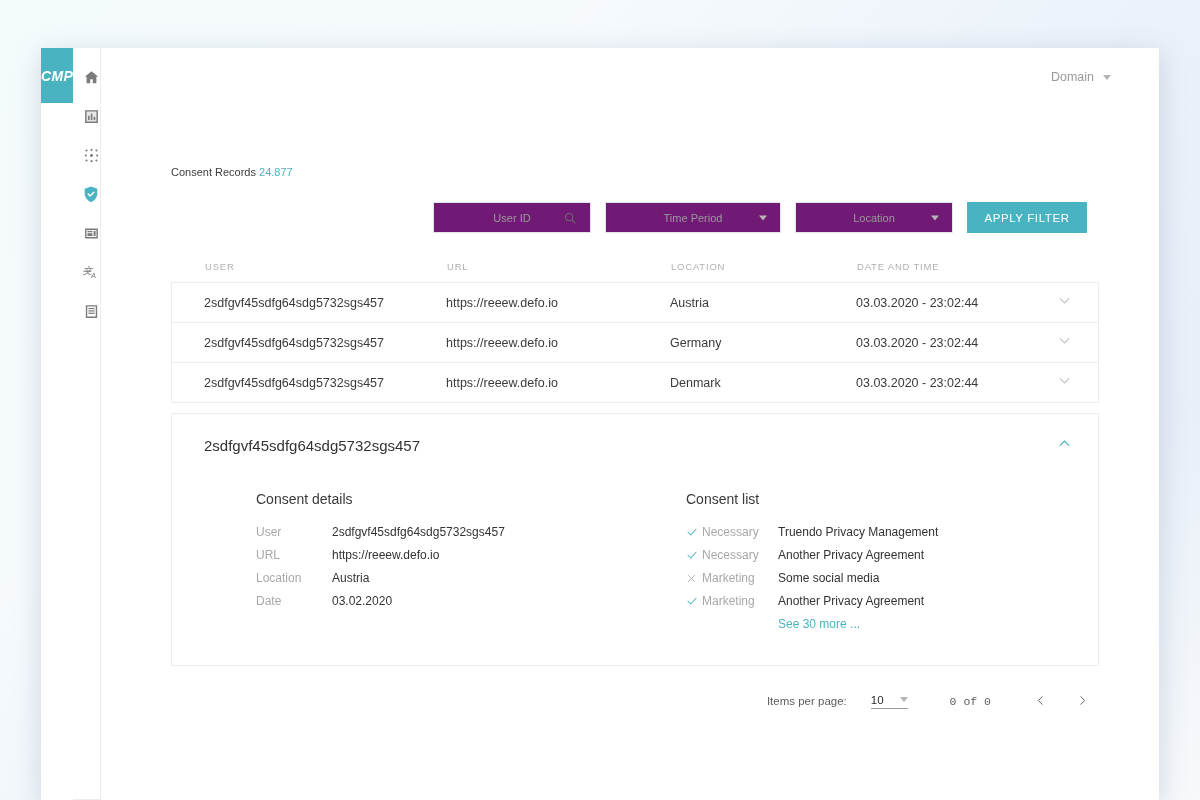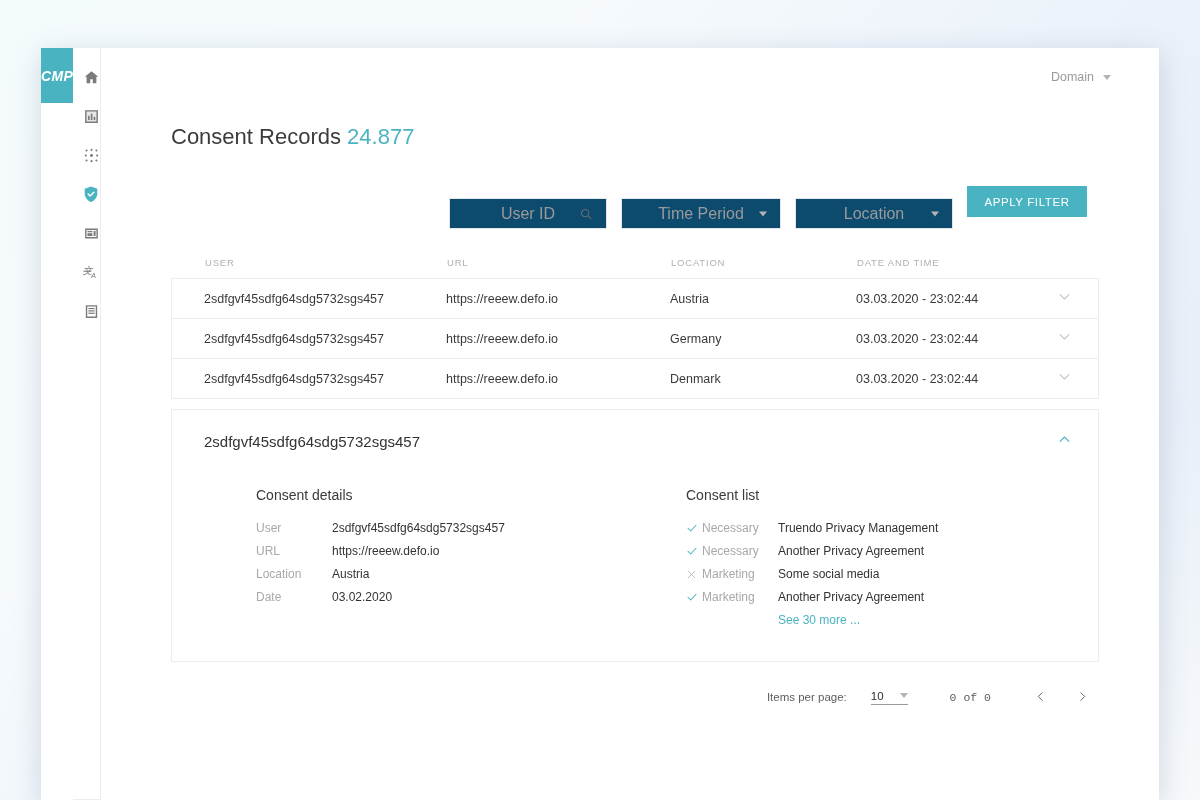--- a/index.html
+++ b/index.html
@@ -120,52 +120,51 @@
     border-left: 4px solid transparent;
     border-right: 4px solid transparent;
     border-top: 5px solid #b4b4b4;
   }
 
   .content {
     padding: 0 60px 0 70px;
   }
 
   .page-title {
-    font-size: 22px;
+    font-size: 11px;
     color: #3c3c3c;
-    margin-top: 18px;
+    margin-top: 60px;
   }
   .page-title .count { color: #4ab3c1; }
 
   
   .filterbar {
     margin-top: 24px;
     display: flex;
     justify-content: flex-end;
     align-items: center;
     gap: 14px;
     padding-right: 12px;
   }
 
   .field {
     height: 31px;
     border: 1px solid #e2e6e8;
-    background: #0c4a6e;
+    background: #701a75;
     display: flex;
     align-items: center;
     justify-content: center;
     position: relative;
-    font-size: 16px;
+    font-size: 11px;
     color: #9a9a9a;
     cursor: pointer;
-    margin-top: 24px;
   }
 
   .field.user-id { width: 158px; }
-  .field.time-period { width: 160px; }
+  .field.time-period { width: 176px; }
   .field.location { width: 158px; }
 
   .field .f-icon {
     position: absolute;
     right: 13px;
     top: 50%;
     transform: translateY(-50%);
     display: flex;
     align-items: center;
   }

